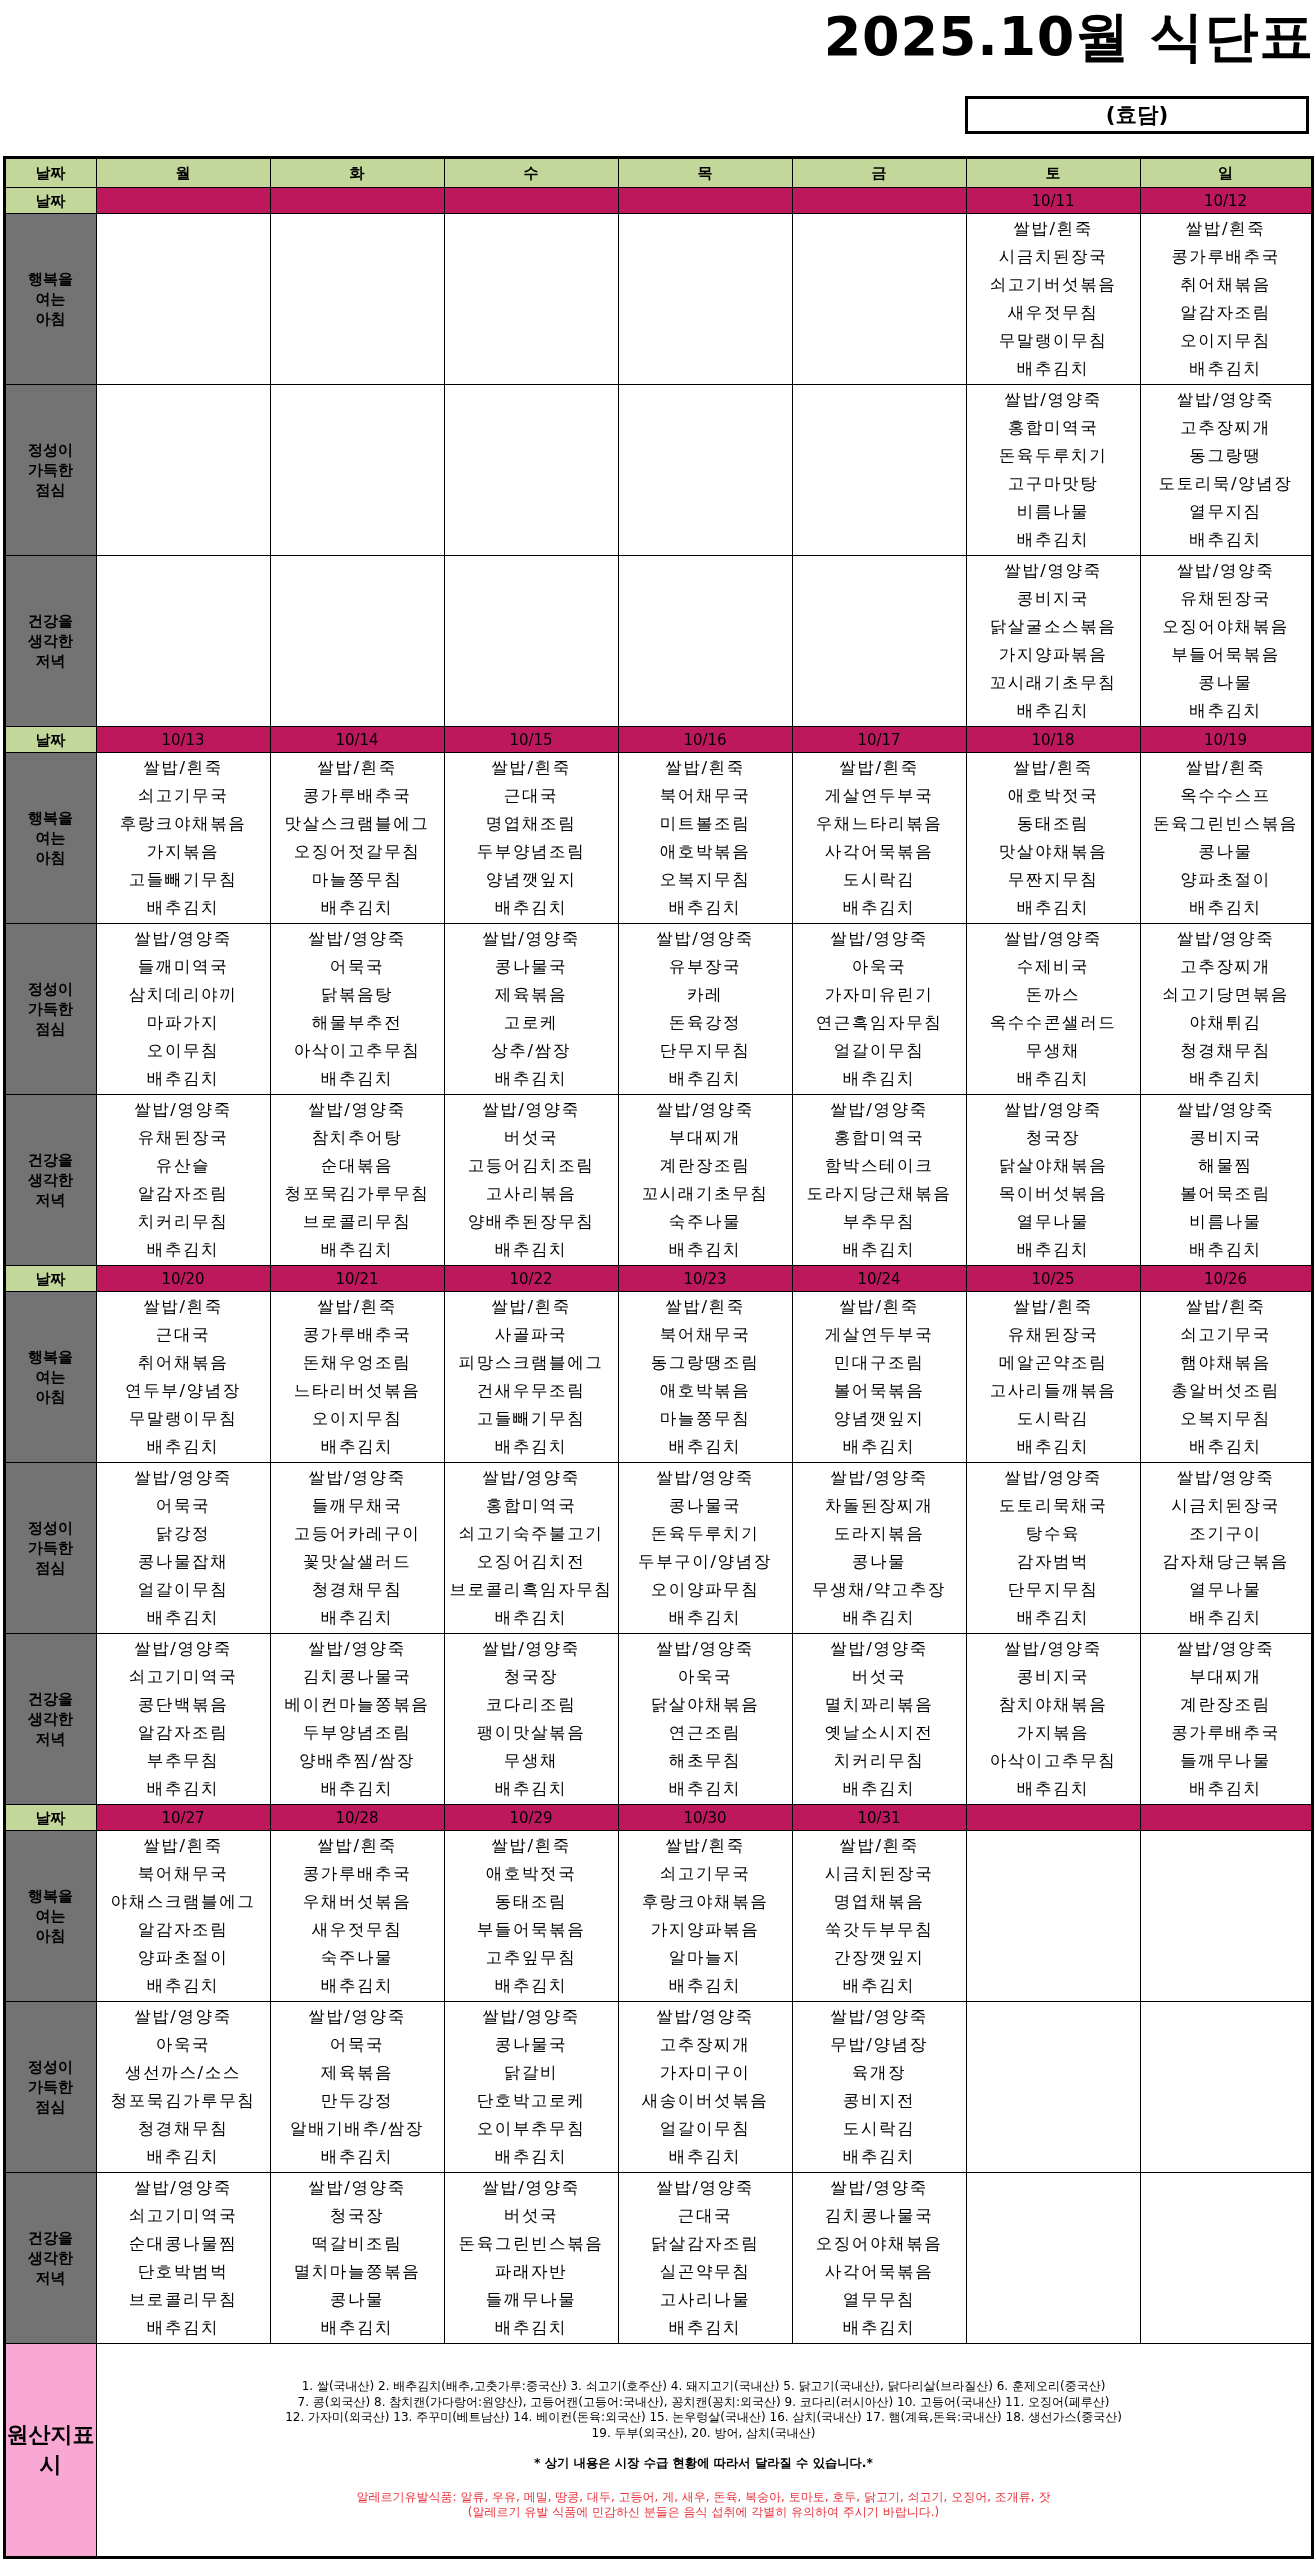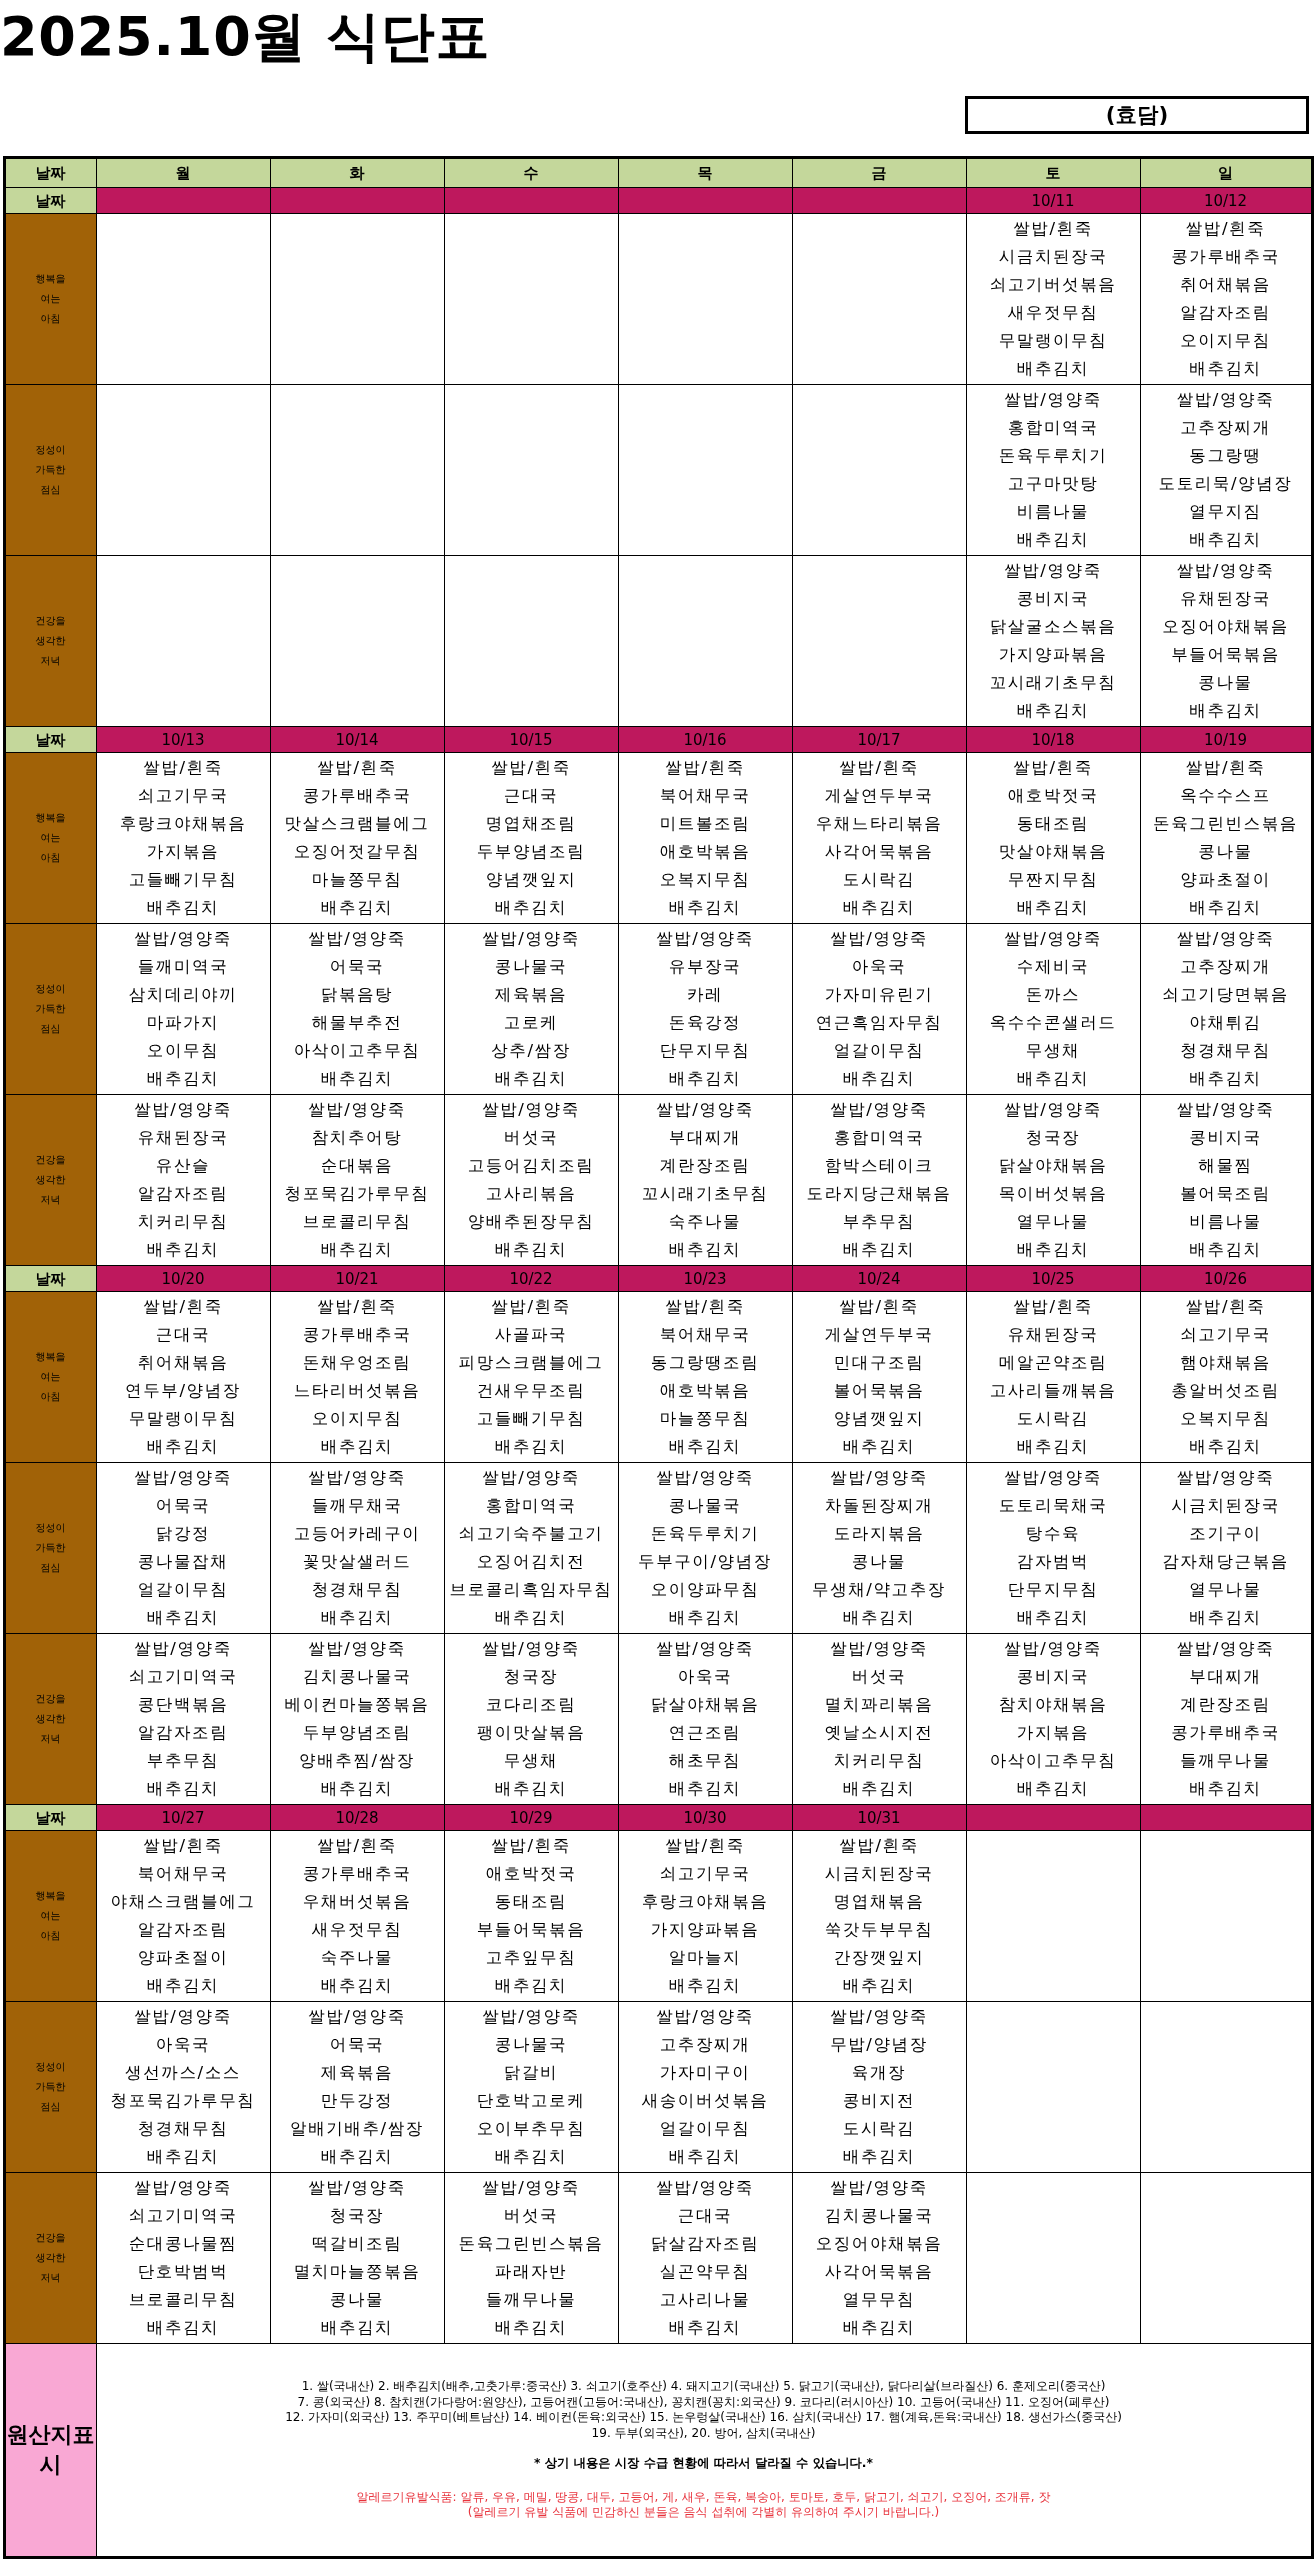--- a/index.html
+++ b/index.html
@@ -1,23 +1,23 @@
 <!DOCTYPE html>
 <html style="font-size:13px"><head>
 <meta charset="utf-8">
 <style>
   html, body { margin:0; padding:0; background:#ffffff; }
   body { width:1314px; height:2576px; position:relative; font-family:"DejaVu Sans", sans-serif; color:#000; overflow:hidden; }
-  .title { position:absolute; left:0; top:0; width:1314px; text-align:left; font-family:"DejaVu Sans", sans-serif; font-weight:bold; font-size:54px; line-height:74px; letter-spacing:0.8px; }
+  .title { position:absolute; left:0; top:0; width:1314px; text-align:right; font-family:"DejaVu Sans", sans-serif; font-weight:bold; font-size:54px; line-height:74px; letter-spacing:0.8px; }
   .facility { position:absolute; left:965px; top:96px; width:344px; height:38px; border:3.3px solid #000; box-sizing:border-box; text-align:center; font-weight:bold; font-size:21.4px; line-height:31px; }
   table.menu { position:absolute; left:2.5px; top:156px; border-collapse:collapse; table-layout:fixed; width:1309px; }
   table.menu td { border:1.6px solid #000; padding:0; text-align:center; vertical-align:middle; overflow:hidden; }
   table.menu { border:3.3px solid #000; }
   .hdr td { background:#c4d79b; height:28px; font-weight:bold; font-size:15px; }
-  .label { background:#a16207; font-weight:normal; font-size:10px; line-height:20px; }
+  .label { background:#737373; font-weight:bold; font-size:15px; line-height:20px; }
   .date-row td { background:#be185d; height:25px; font-size:15px; }
   .date-row td.label { background:#c4d79b; font-weight:bold; }
   .meal td.cell { height:170px; font-size:16.5px; line-height:28px; letter-spacing:1.6px; white-space:nowrap; }
   .meal td.cell div { overflow:hidden; }
   .footer-label { background:#f9a8d4; font-weight:bold; font-size:22px; }
   .footer-body { height:212px; font-size:12px; line-height:15.6px; text-align:center; }
   .notice { font-weight:bold; font-size:12.3px; margin-top:15px; }
   .allergy { color:#e8323c; font-size:12px; margin-top:18px; line-height:15.6px; }
 </style>
 </head>

